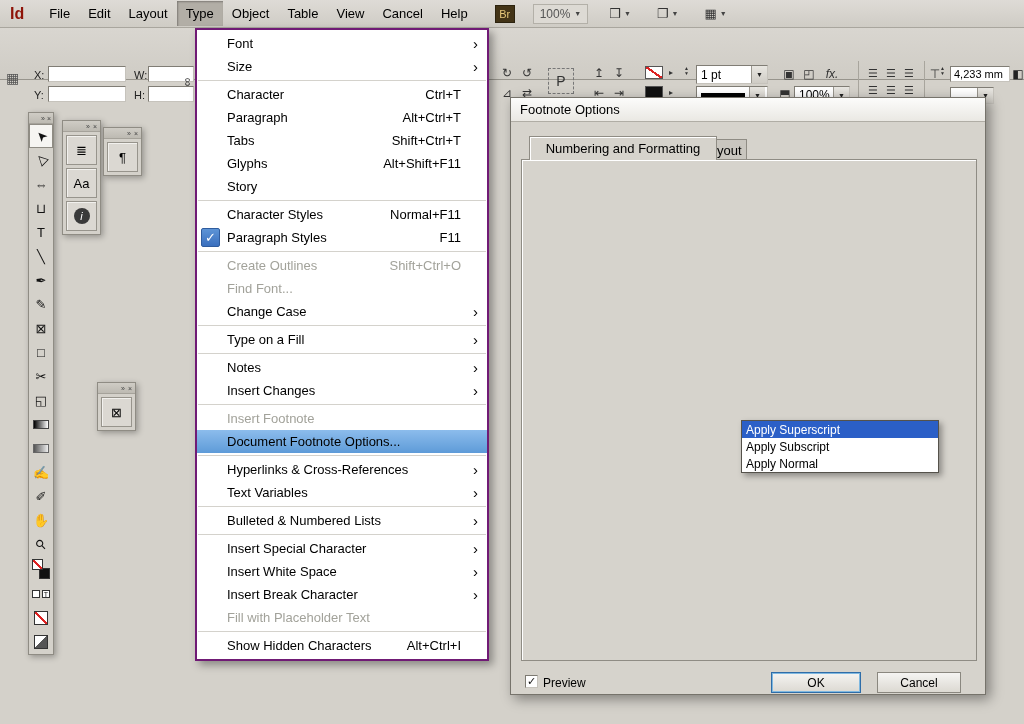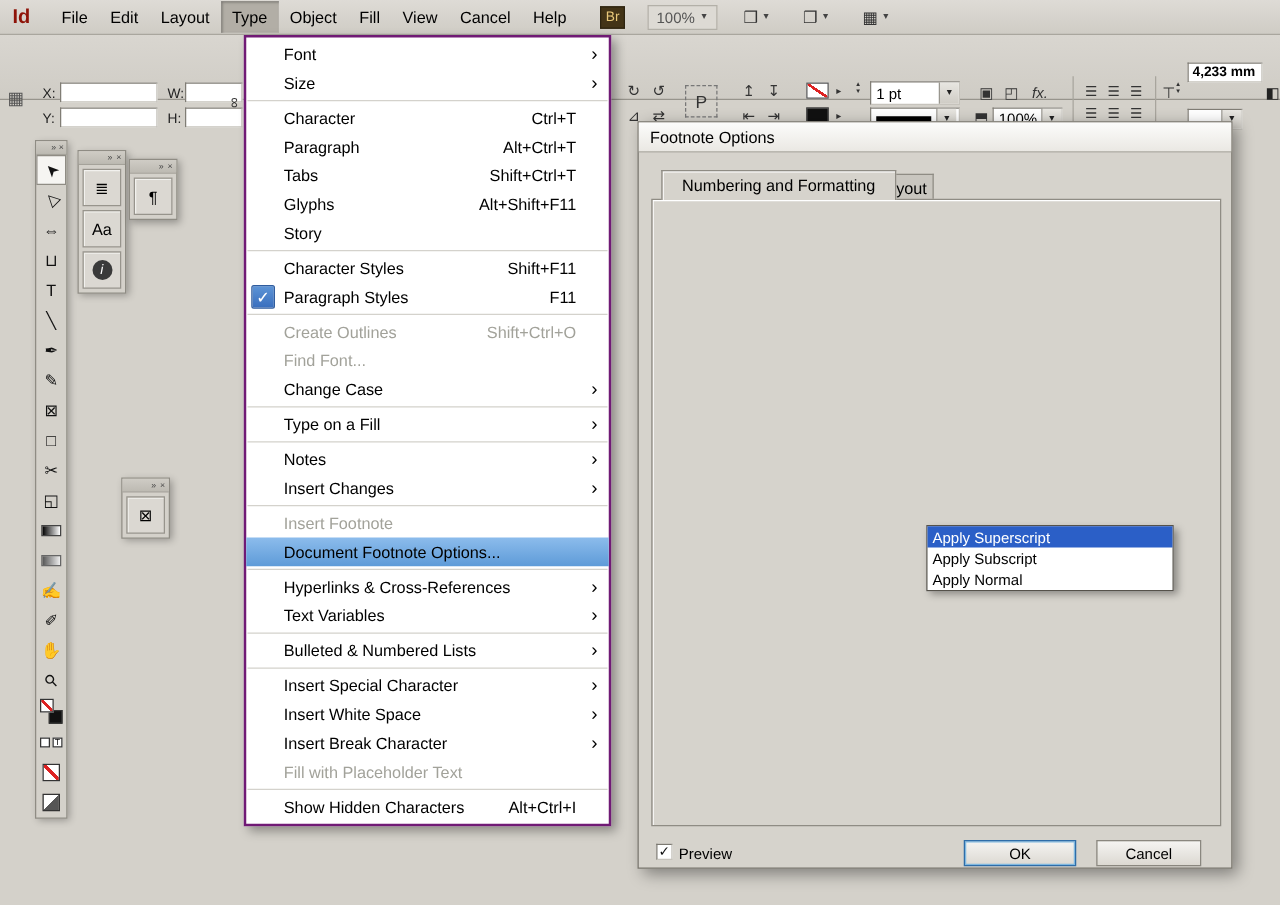--- a/index.html
+++ b/index.html
@@ -150,21 +150,21 @@
 </head>
 <body>
 
 <div class="abs menubar">
   <span class="logo">Id</span>
   <span class="menu-root">File</span>
   <span class="menu-root">Edit</span>
   <span class="menu-root">Layout</span>
   <span class="menu-root active">Type</span>
   <span class="menu-root">Object</span>
-  <span class="menu-root">Fill</span>
+  <span class="menu-root">Table</span>
   <span class="menu-root">View</span>
   <span class="menu-root">Cancel</span>
   <span class="menu-root">Help</span>
   <span class="bridge">Br</span>
   <span class="appbar-combo">
     <span>100%</span>
     <span class="caret">▼</span>
   </span>
   <span class="appbar-icon">
     <span>❒</span>
@@ -247,21 +247,21 @@
 
   <span class="vsep" style="left:924px;"></span>
 
   <span class="cpi" style="left:928px;top:38px;width:14px;height:16px;">⊤</span>
   <span class="cpi" style="left:940px;top:38px;">
     <span class="spin">
         <span>▲</span>
         <span>▼</span>
       </span>
   </span>
-  <input class="cp-field" style="left: 950px; top: 22px; width: 60px; font-weight: bold;" value="4,233 mm">
+  <input class="cp-field" style="left: 950px; top: 38px; width: 60px;" value="4,233 mm">
   <span class="combo" style="position:absolute;left:950px;top:59px;width:44px;height:17px;">
     <span class="val"></span>
     <span class="cbtn">▼</span>
   </span>
   <span class="cpi" style="left:1012px;top:37px;width:12px;height:18px;color:#222;">◧</span>
 </div>
 
 <div class="abs toolbox">
   <div class="tb-header">
     <span>»</span>
@@ -402,21 +402,21 @@
   <div class="mi">
       <span>Glyphs</span>
       <span class="sc">Alt+Shift+F11</span>
     </div>
   <div class="mi">
       <span>Story</span>
     </div>
   <div class="menu-sep"></div>
   <div class="mi">
       <span>Character Styles</span>
-      <span class="sc">Shift+F11</span>
+      <span class="sc">Normal+F11</span>
     </div>
   <div class="mi">
       <span class="check">✓</span>
       <span>Paragraph Styles</span>
       <span class="sc">F11</span>
     </div>
   <div class="menu-sep"></div>
   <div class="mi disabled">
       <span>Create Outlines</span>
       <span class="sc">Shift+Ctrl+O</span>

